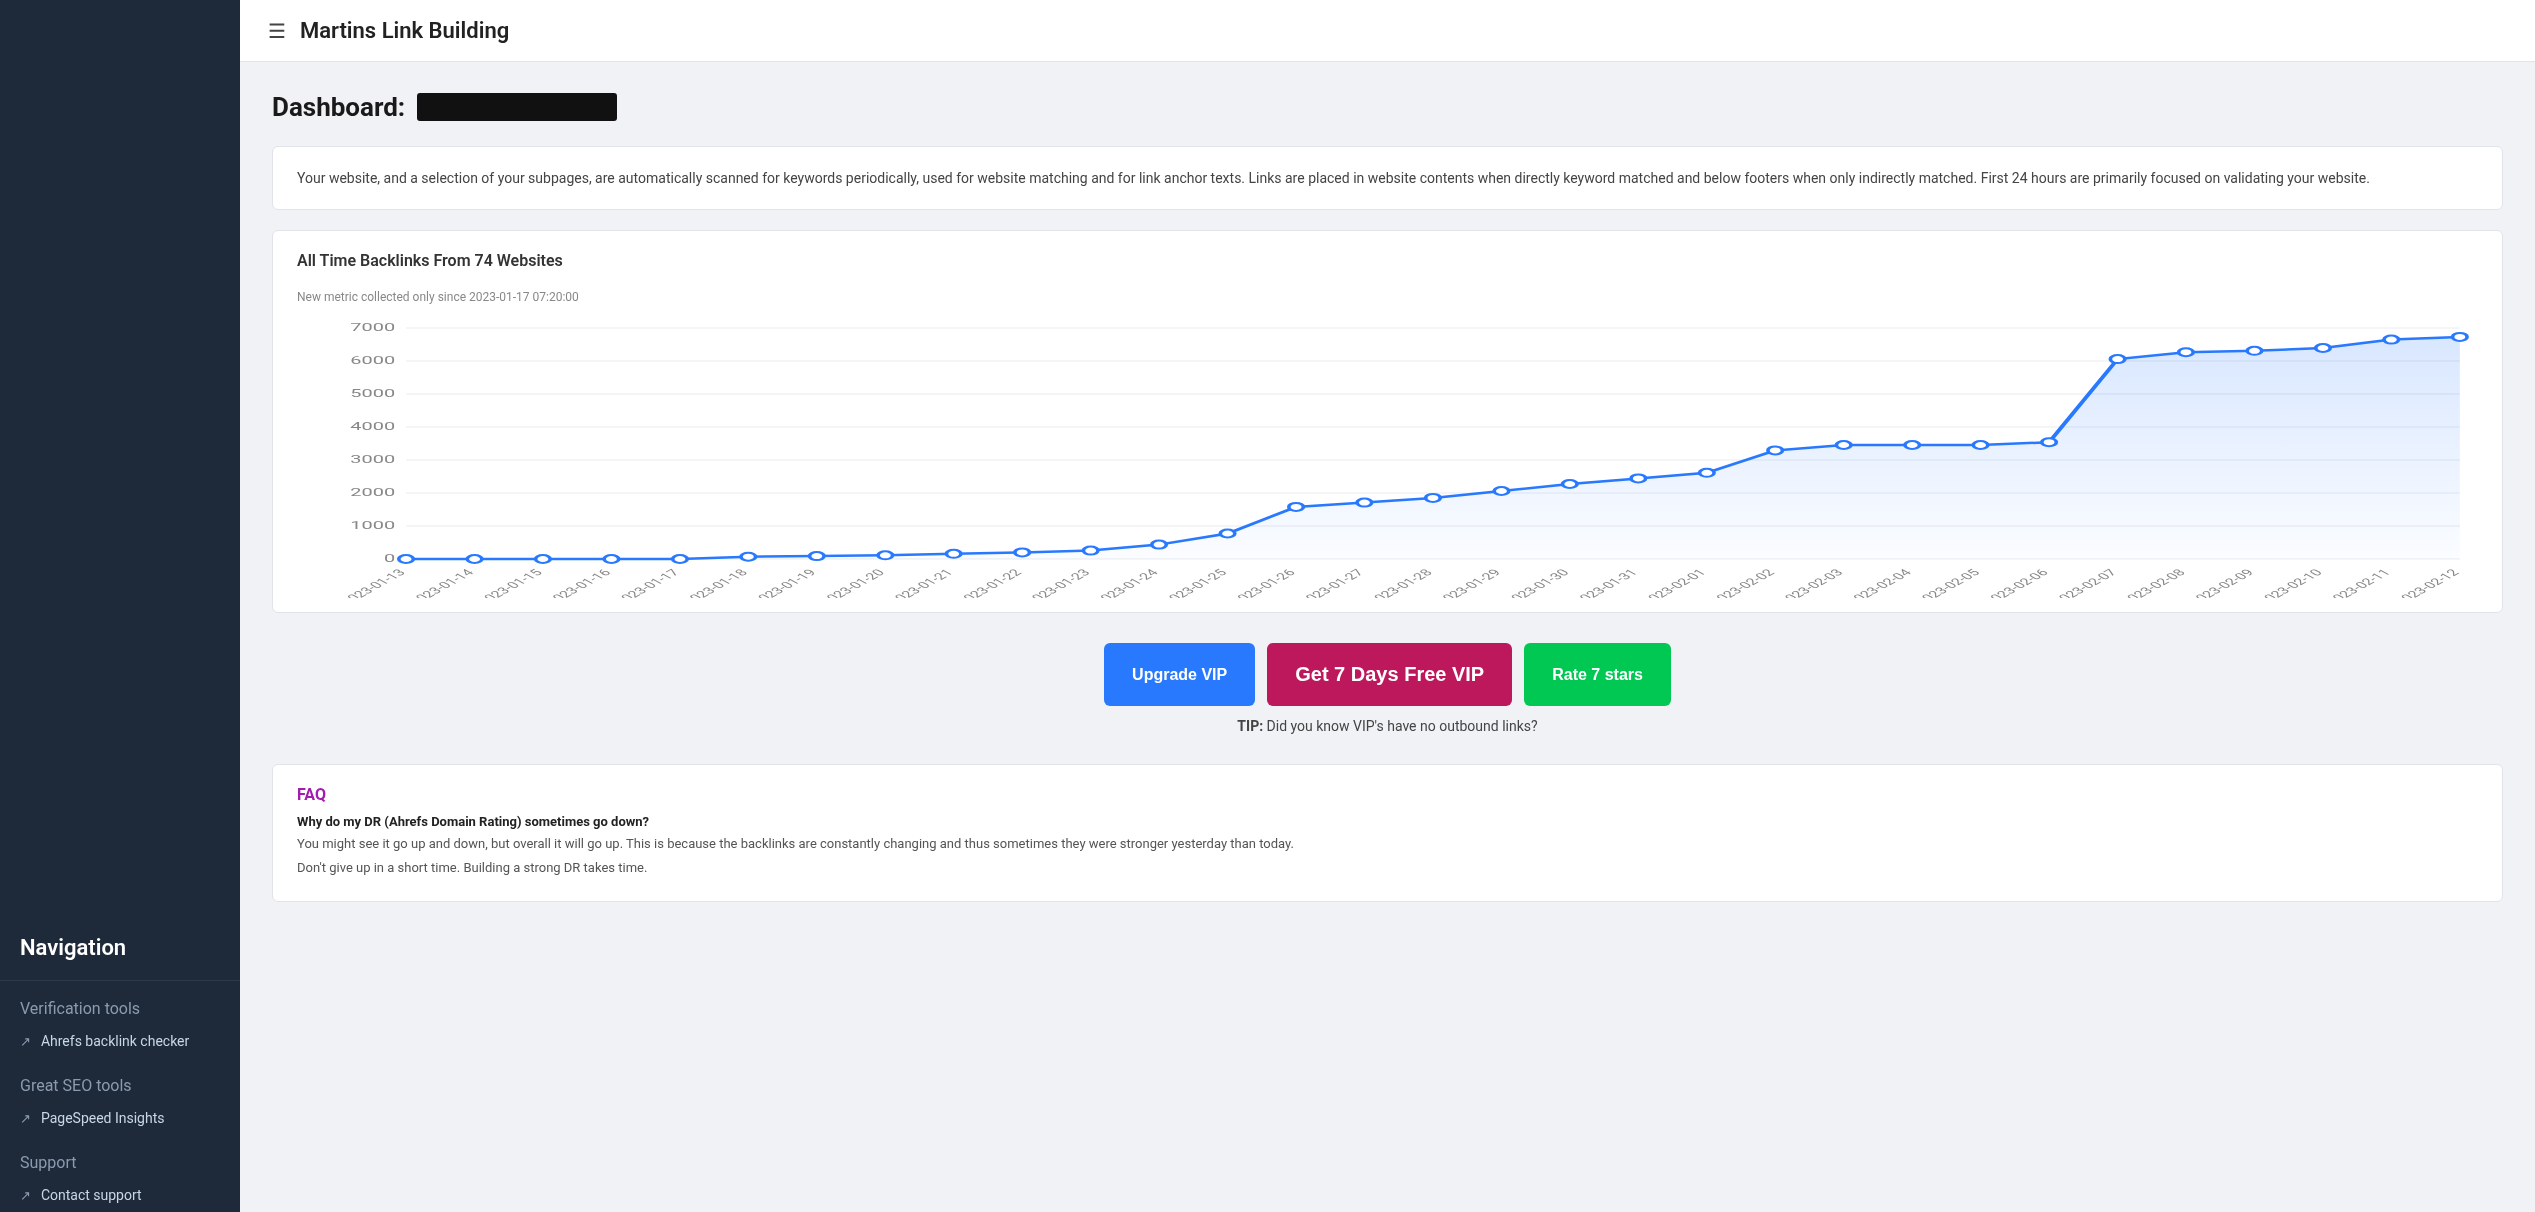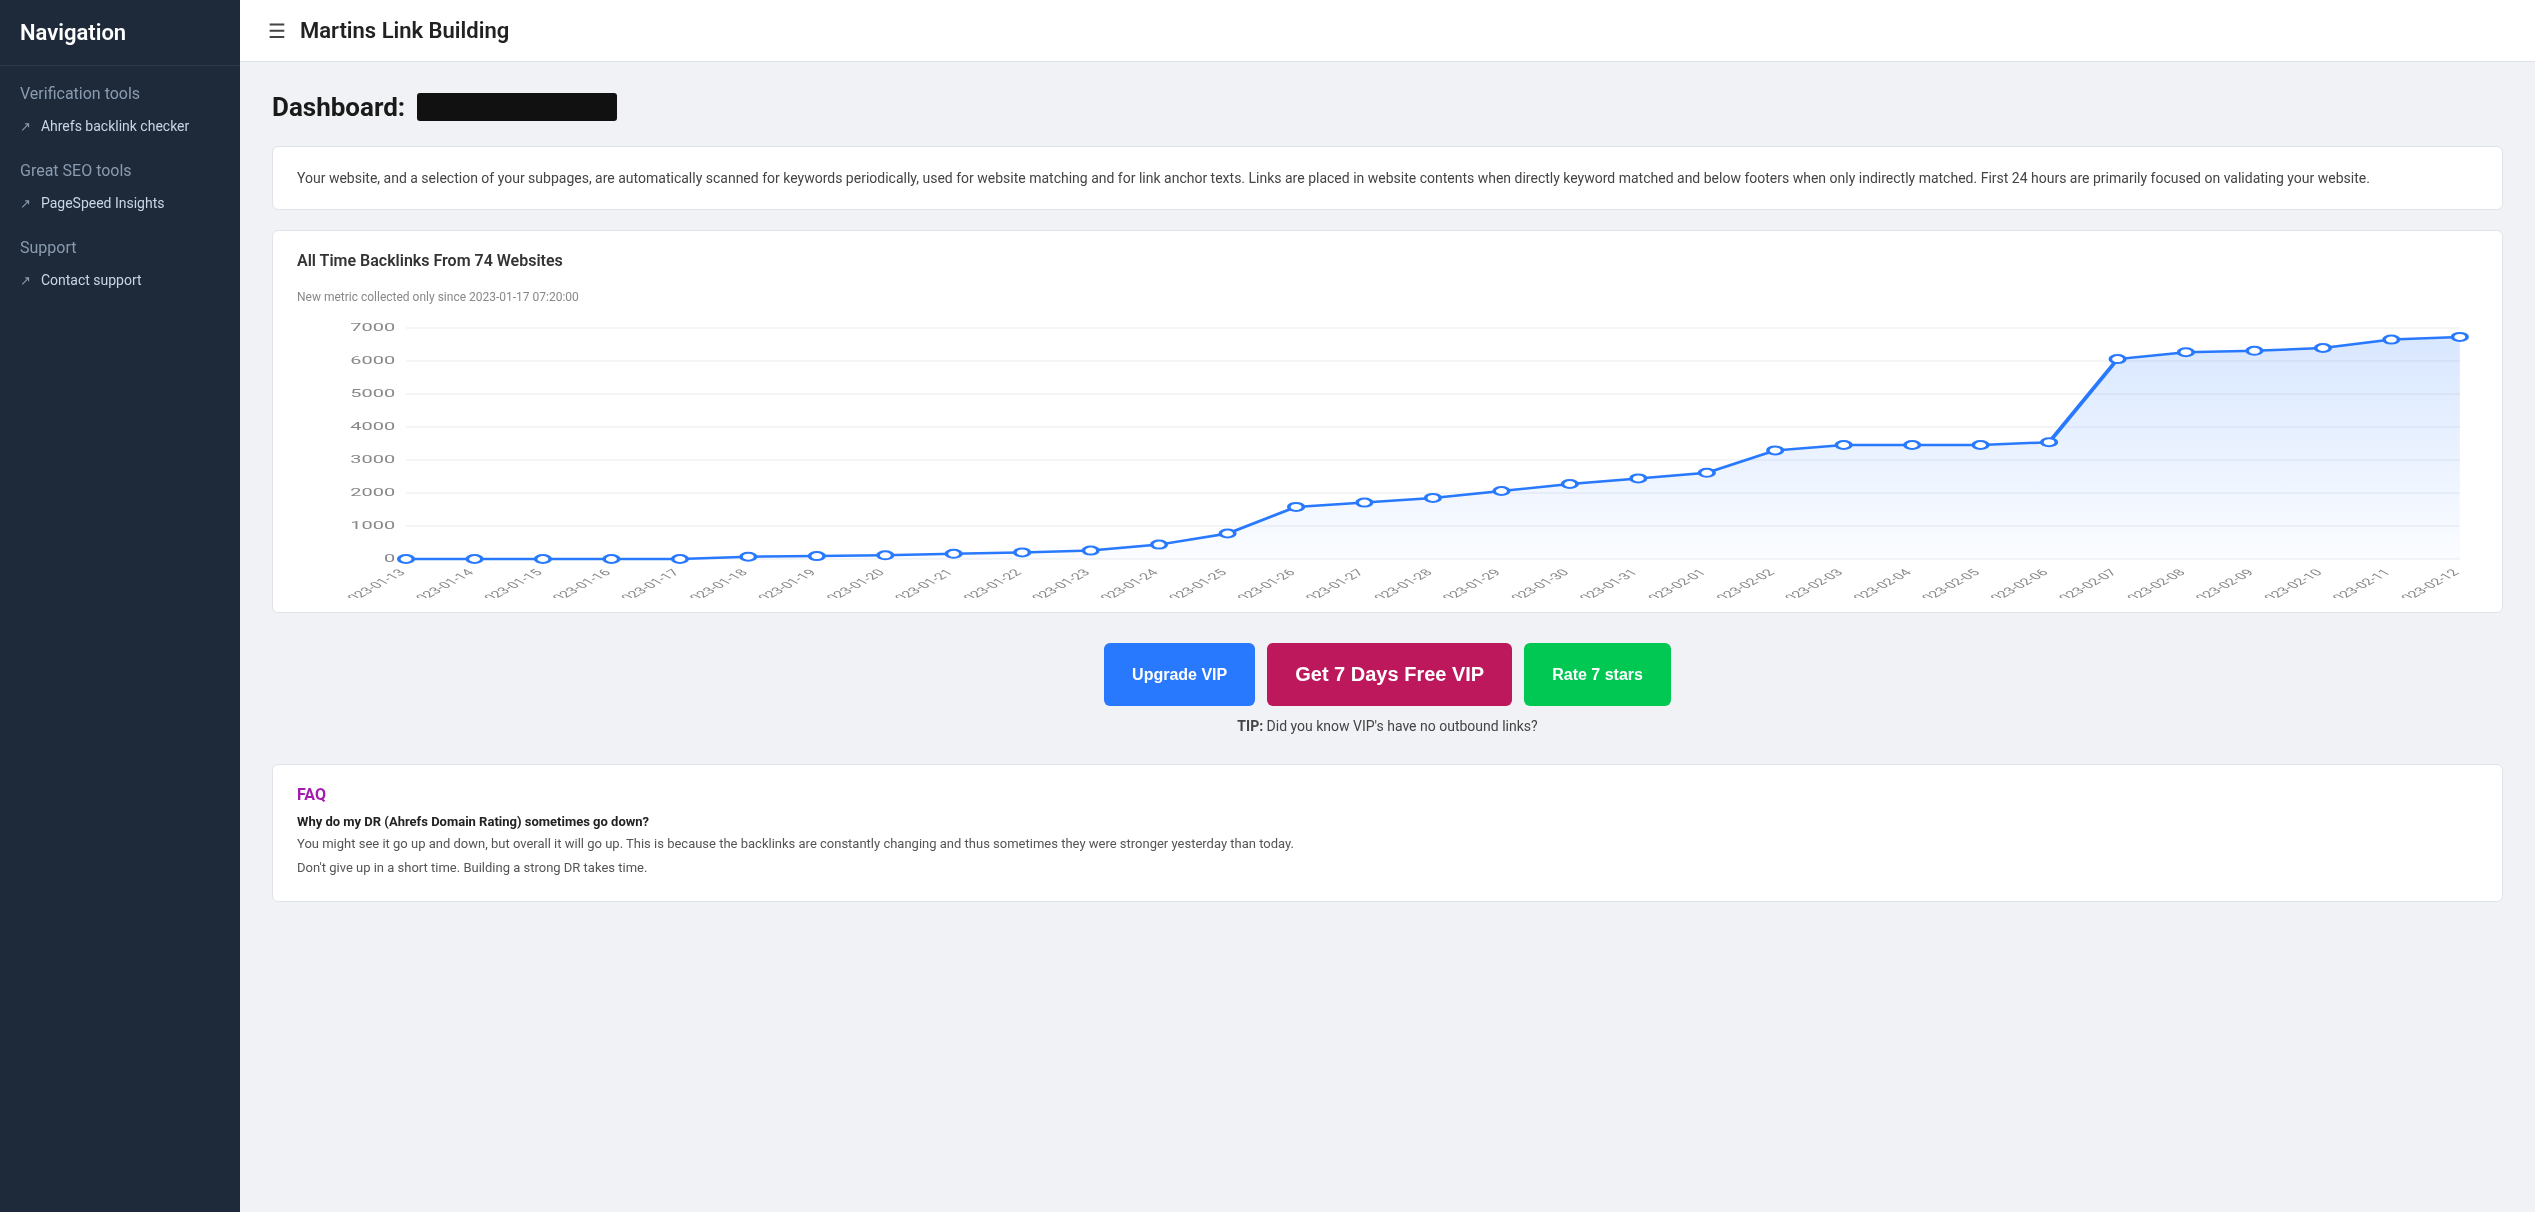--- a/index.html
+++ b/index.html
@@ -7,20 +7,21 @@
 
     
     #sidebar {
       width: 240px;
       min-width: 240px;
       background: #1e2a3a;
       color: #fff;
       display: flex;
       flex-direction: column;
       padding: 0;
+      justify-content: flex-end;
     }
     #sidebar-header {
       padding: 20px 20px;
       font-size: 22px;
       font-weight: 600;
       color: #fff;
       border-bottom: 1px solid rgba(255,255,255,0.08);
     }
     .sidebar-section-label {
       font-size: 16px;

